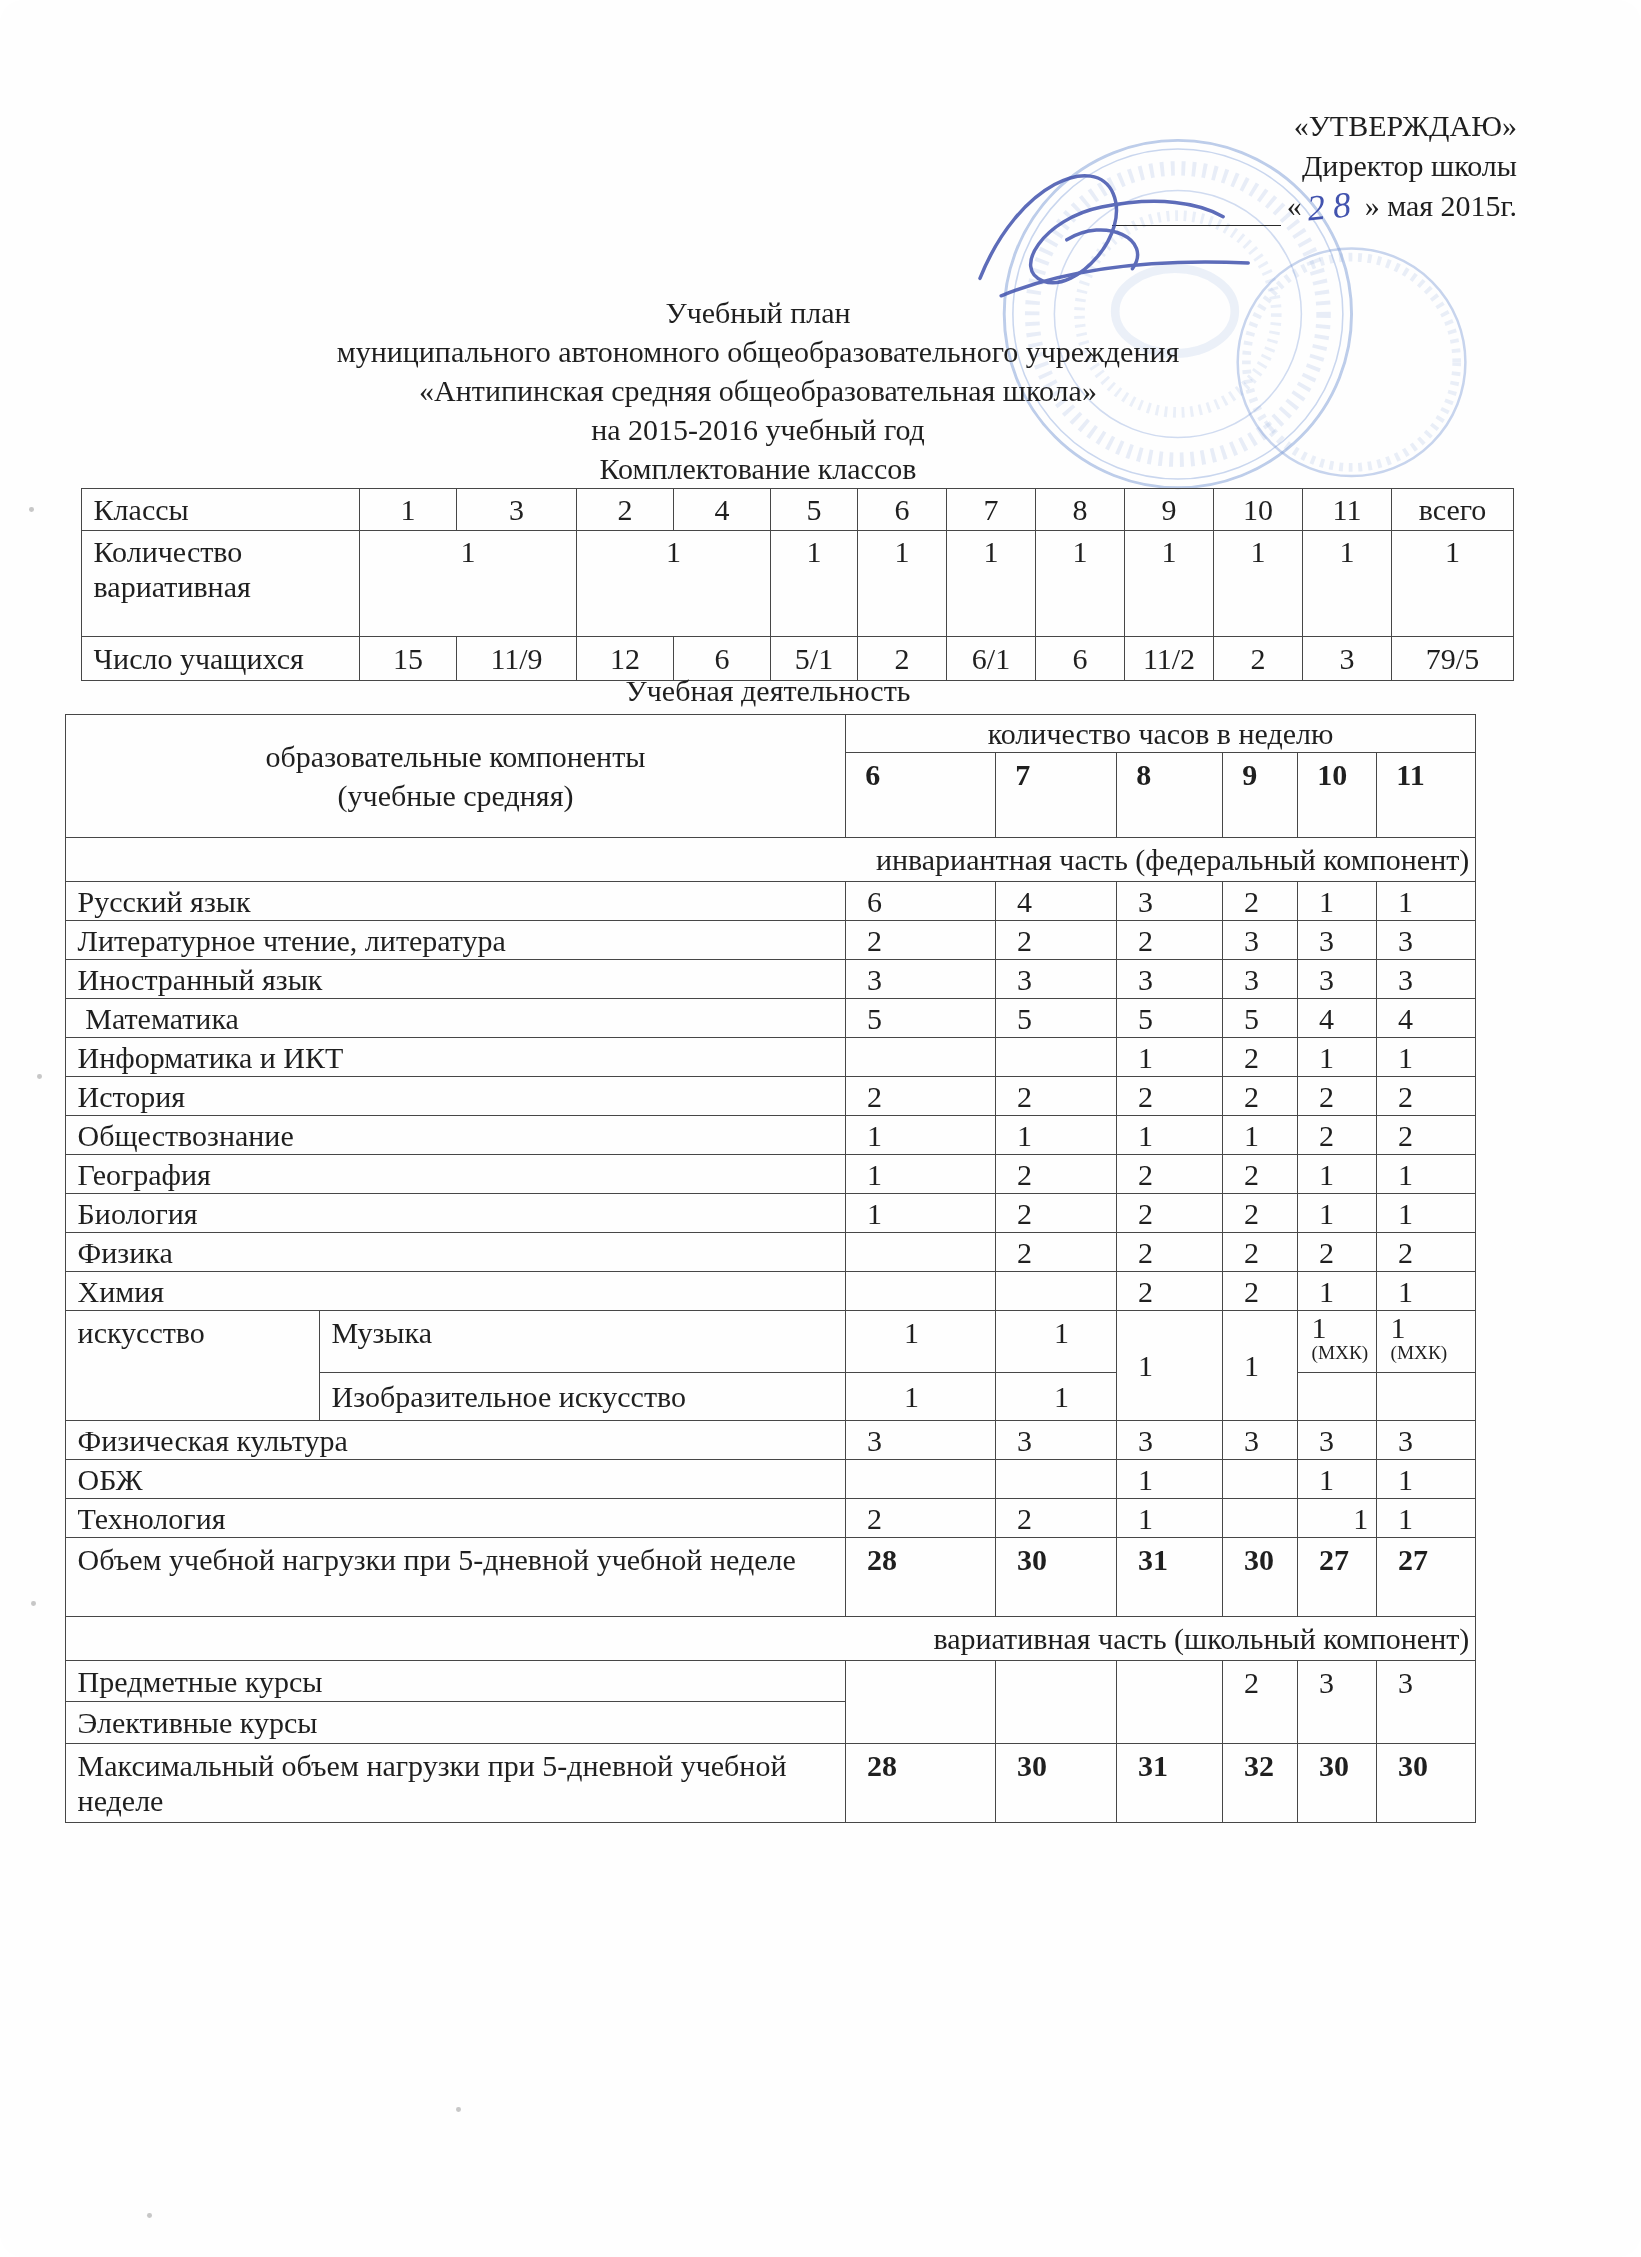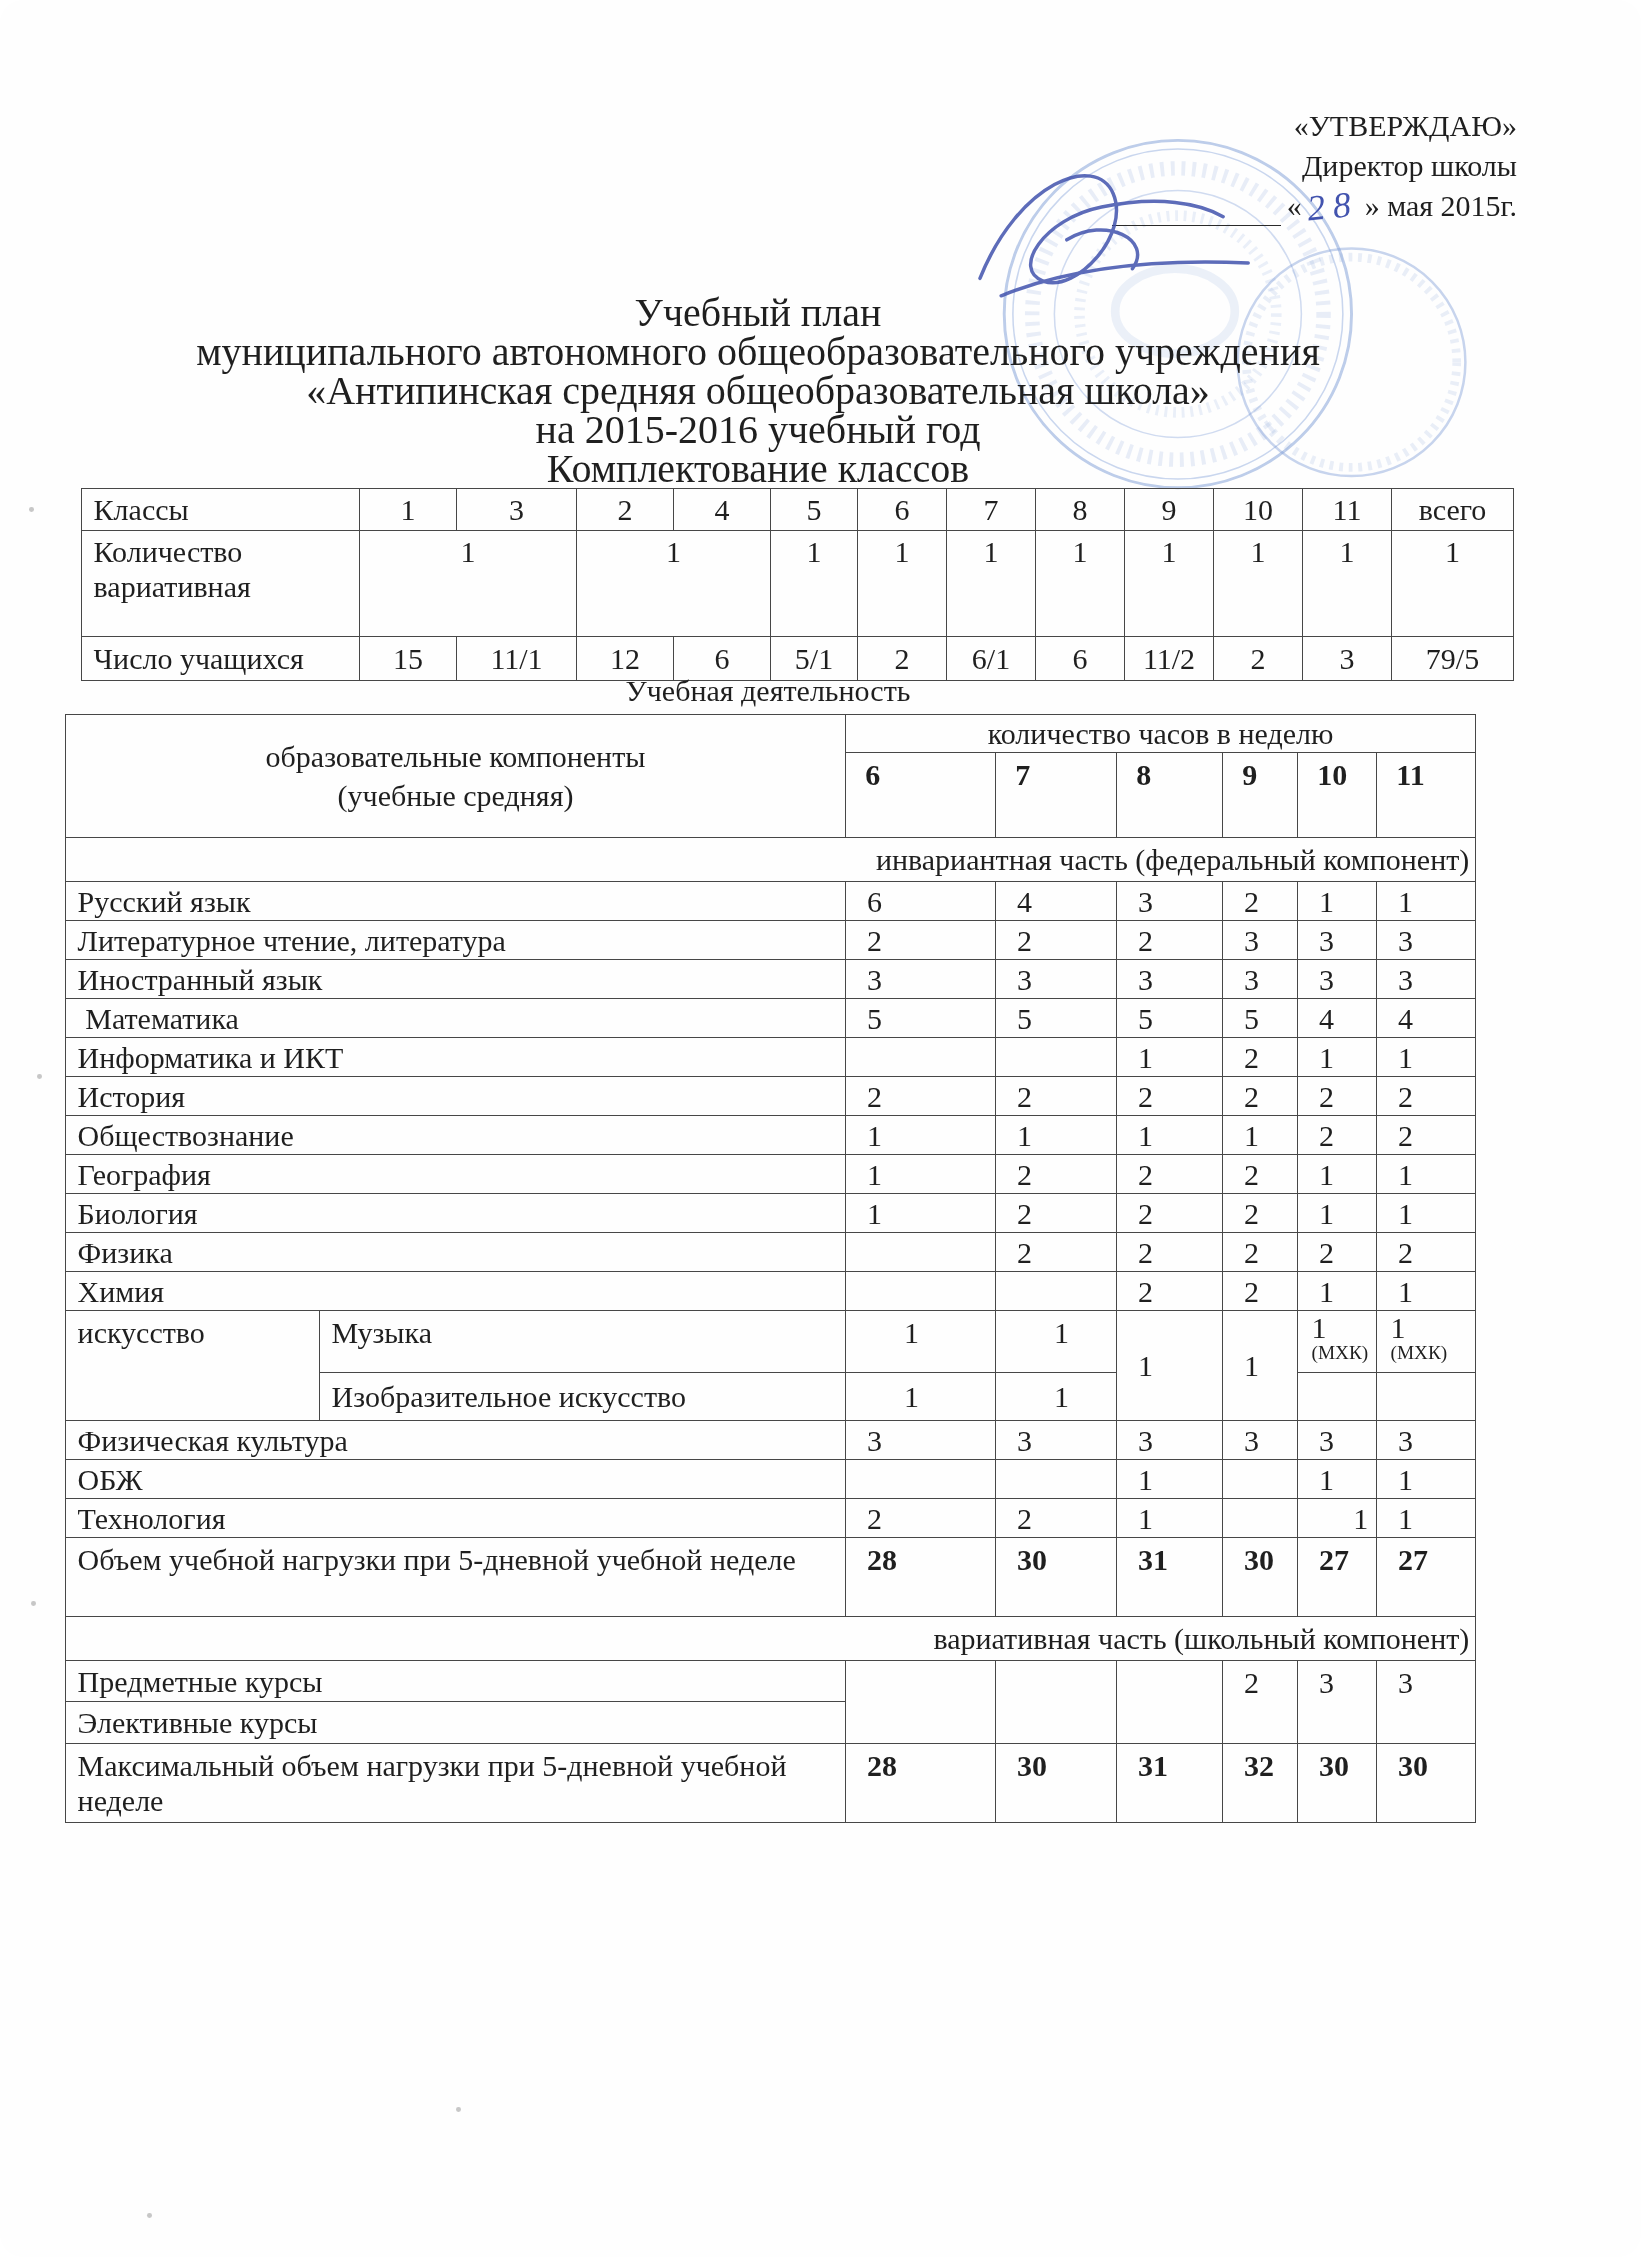--- a/index.html
+++ b/index.html
@@ -12,21 +12,21 @@
             font-size:30px;line-height:40px;z-index:4;}
   .ap-date{display:flex;justify-content:flex-end;align-items:flex-end;}
   .sig-line{display:inline-block;width:169px;border-bottom:1.9px solid #2a2a2a;
             margin-right:5.8px;height:29px;}
   .handwritten{color:#4253ae;font-style:italic;font-size:36px;
                display:inline-block;transform:rotate(-6deg);
                letter-spacing:7.7px;margin:0 5.8px;}
 
   
   .doc-title{position:absolute;top:293px;left:58px;width:1400px;text-align:center;
-             font-size:40px;line-height:39px;z-index:3;}
+             font-size:30px;line-height:39px;z-index:3;}
   .t2-caption{position:absolute;top:674px;left:68px;width:1400px;text-align:center;
               font-size:30px;z-index:3;}
 
   
   table{border-collapse:collapse;table-layout:fixed;position:absolute;z-index:3;
         background:transparent;}
   td{border:1.9px solid #474747;font-size:30px;line-height:35px;overflow:hidden;
      padding:1px 5.8px;vertical-align:middle;}
   .t1{left:81px;top:488px;width:1429px;}
   .t2{left:65px;top:714px;width:1411px;}
@@ -150,21 +150,21 @@
       <td>1</td>
       <td>1</td>
       <td>1</td>
       <td>1</td>
       <td>1</td>
       <td>1</td>
     </tr>
     <tr class="r-stud">
       <td class="lbl">Число учащихся</td>
       <td>15</td>
-      <td>11/1</td>
+      <td>11/9</td>
       <td>12</td>
       <td>6</td>
       <td>5/1</td>
       <td>2</td>
       <td>6/1</td>
       <td>6</td>
       <td>11/2</td>
       <td>2</td>
       <td>3</td>
       <td>79/5</td>

